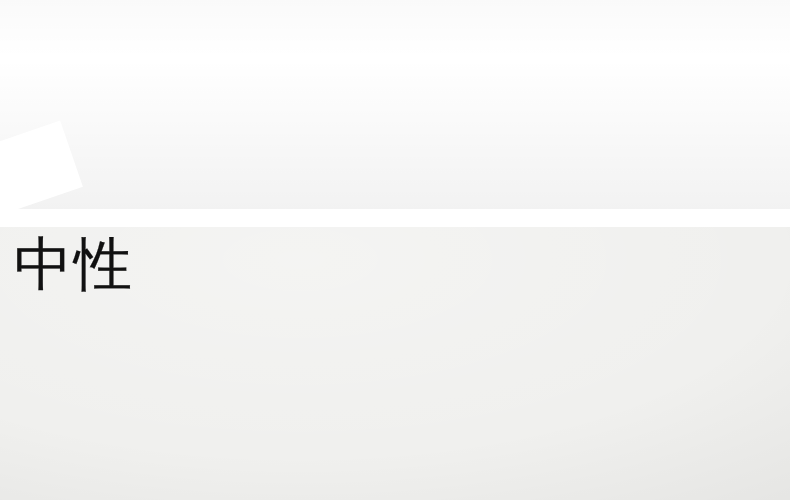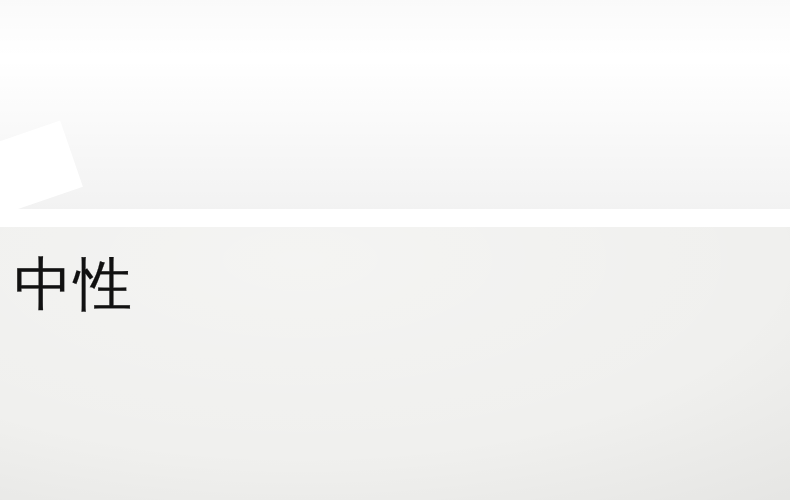--- a/index.html
+++ b/index.html
@@ -15,21 +15,21 @@
   
   .panel{position:absolute;left:0;width:790px;overflow:hidden;}
   #panel-green{top:0;height:209px;background:#ffffff;}
   #panel-neutral{top:227px;height:273px;background:#f0f0ee;}
 
   .fan{position:absolute;left:0;top:0;width:790px;height:100%;overflow:hidden;}
 
   
   #neutral-heading{
     position:absolute;
-    left:14px;top:28px;
+    left:14px;top:8px;
     font-size:58px;
     line-height:1;
     color:#111;
     letter-spacing:2px;
     font-weight:300;
     font-family:"DejaVu Sans","Liberation Sans",sans-serif;
     z-index:40;
     -webkit-text-stroke:0.2px #111;
   }
 

